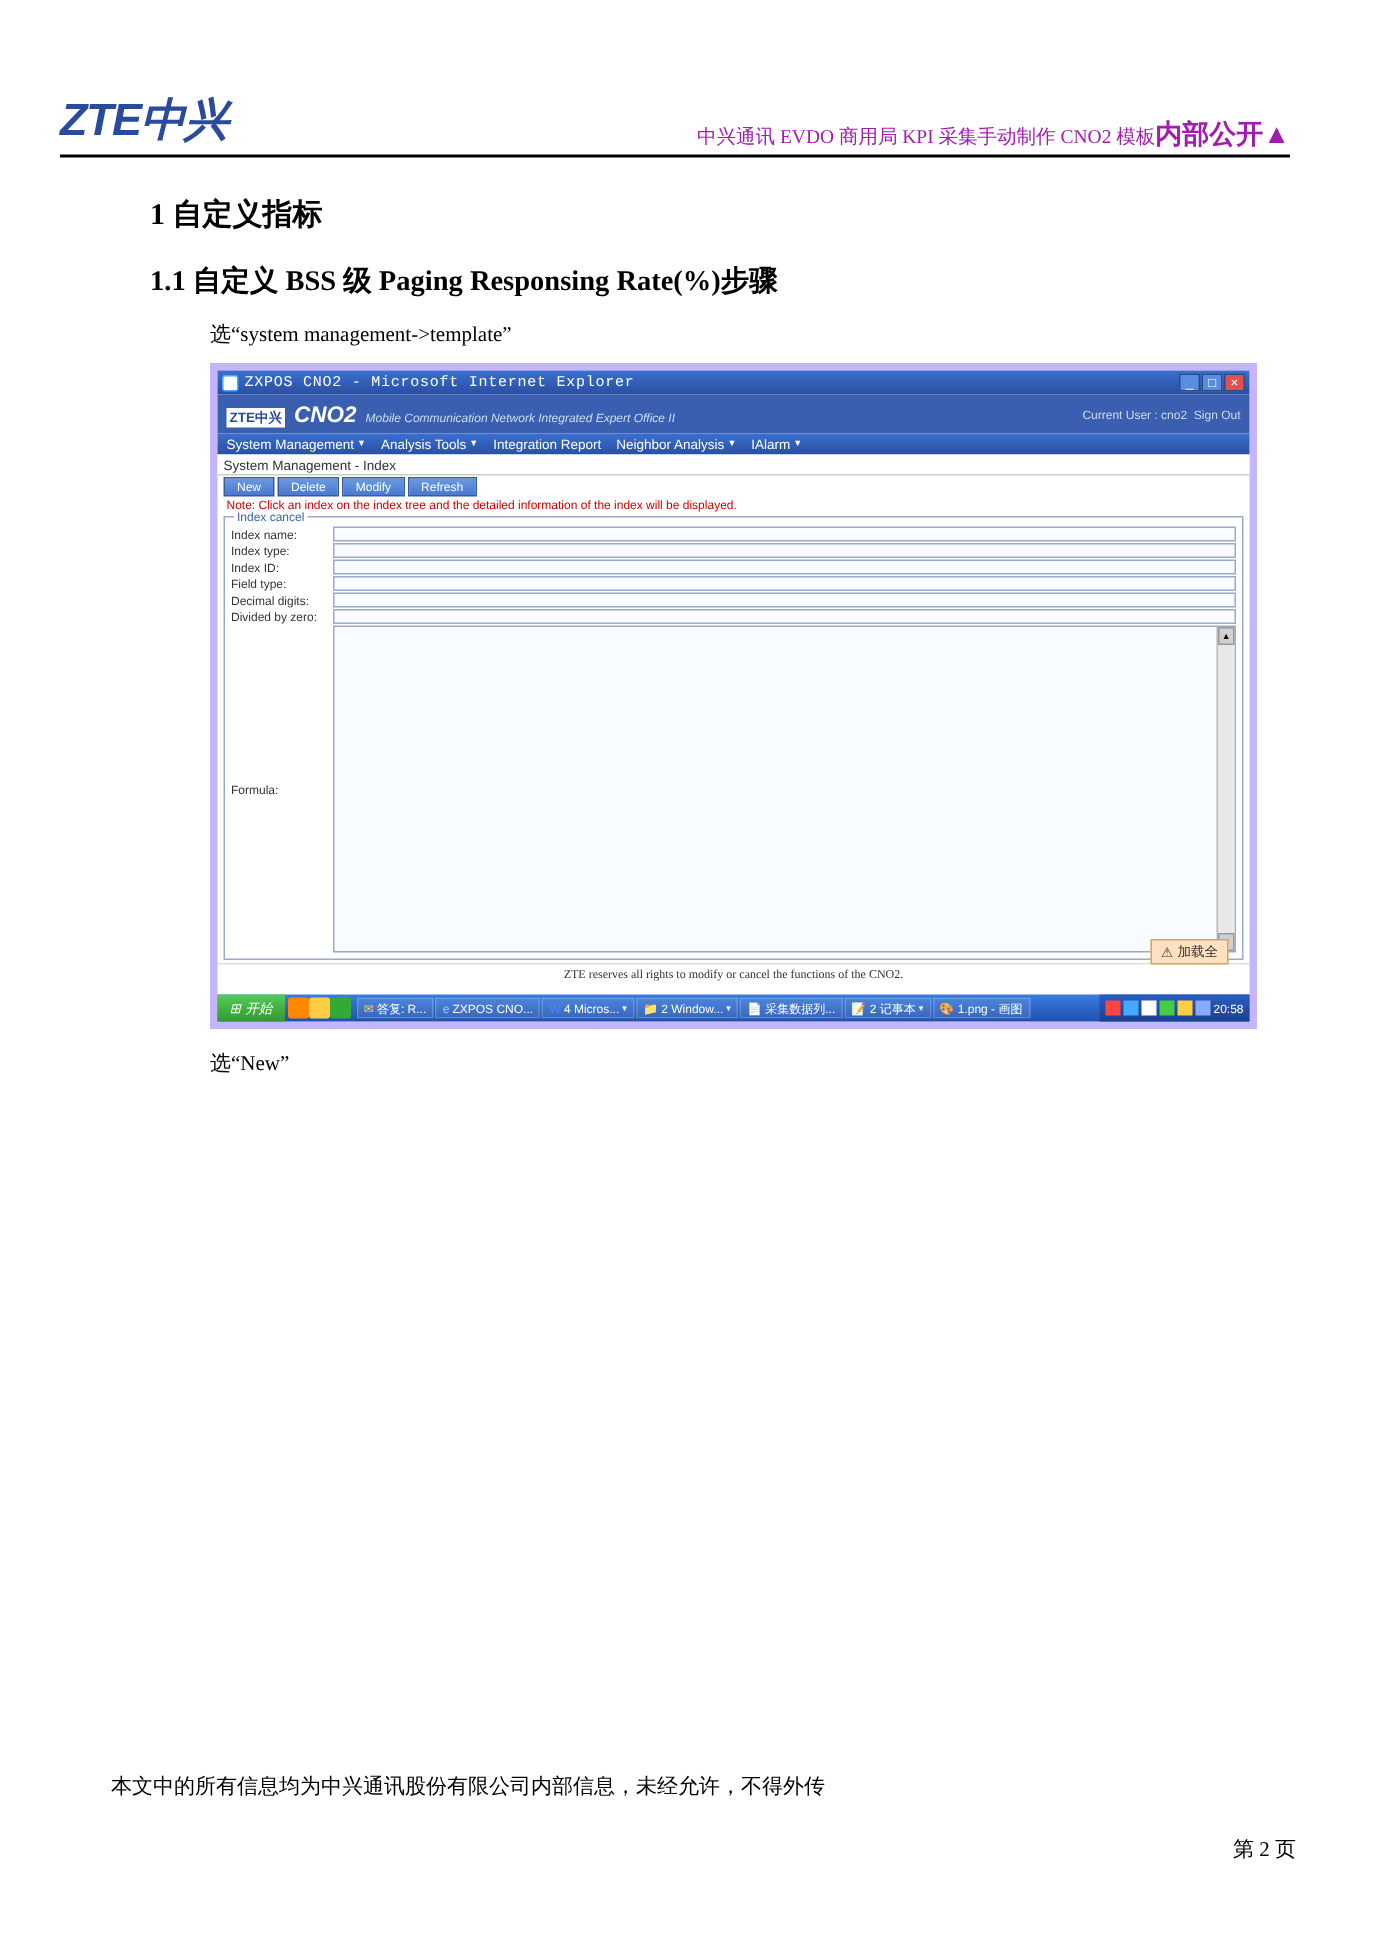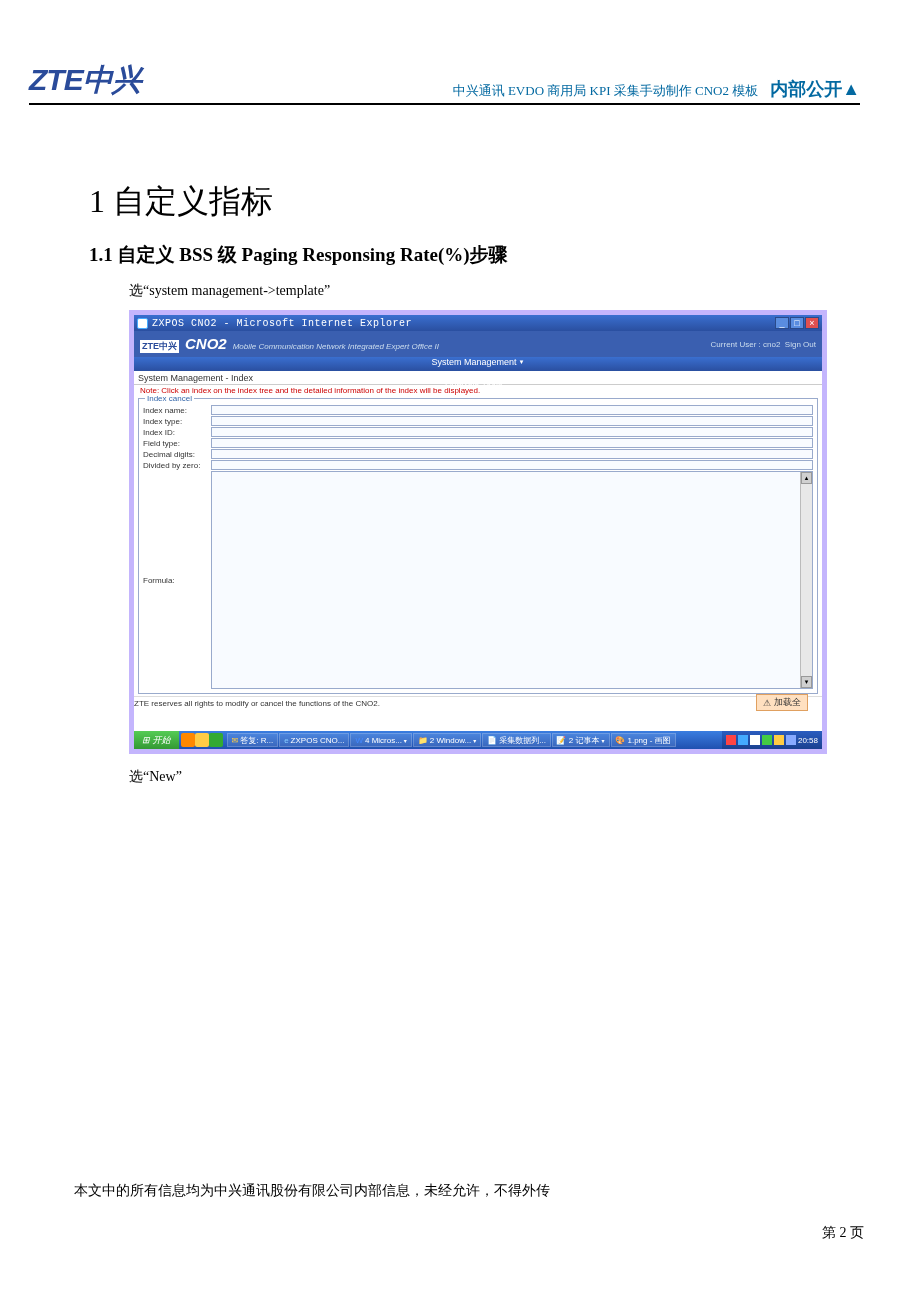--- a/index.html
+++ b/index.html
@@ -1,39 +1,39 @@
 <!DOCTYPE html>
 <html><head>
 <meta charset="utf-8">
 <style>
   * { box-sizing: border-box; margin: 0; padding: 0; }
   body { width: 920px; height: 1302px; background: #fff; font-family: "SimSun", serif; position: relative; }
-  .page { padding: 60px 60px 40px 29px; position: relative; height: 100%; }
+  .page { padding: 60px 60px 40px 40px; position: relative; height: 100%; }
   .header-row { display: flex; align-items: flex-end; justify-content: space-between; border-bottom: 2px solid #000; padding-bottom: 2px; }
   .logo { font-family: Arial, sans-serif; font-size: 30px; font-weight: 900; font-style: italic; color: #2a4b9a; letter-spacing: -1px; }
-  .header-right { font-size: 13px; color: #0369a1; display: flex; align-items: baseline; gap: 12px; }
+  .header-right { font-size: 13px; color: #a21caf; display: flex; align-items: baseline; gap: 0; }
   .header-right .pub { font-size: 18px; font-weight: 700; }
-  .h1 { font-size: 32px; font-weight: normal; margin-top: 75px; margin-left: 60px; font-family: "SimSun", serif; }
+  .h1 { font-size: 20px; font-weight: bold; margin-top: 24px; margin-left: 60px; font-family: "SimSun", serif; }
   .h2 { font-size: 19px; font-weight: bold; margin-top: 18px; margin-left: 60px; font-family: "SimSun", serif; }
   .bodytext { font-size: 14px; margin-top: 14px; margin-left: 100px; }
 
   .screenshot { margin: 10px 100px 0 100px; width: 698px; height: 444px; border: 5px solid #c4b5fd; font-family: Tahoma, Arial, sans-serif; font-size: 10px; position: relative; background: #fff; }
   .titlebar { height: 16px; background: linear-gradient(#3a6fd0, #2a4fa0); color: #fff; display: flex; align-items: center; padding: 0 3px; justify-content: space-between; }
   .titlebar-left { display:flex; align-items:center; gap:4px; font-family: "Courier New", monospace; font-size: 10px; letter-spacing: 0.5px; }
   .ie-icon { width:11px; height:11px; background:#fff; border:1px solid #4af; border-radius:2px; }
   .winbtns { display:flex; gap:1px; }
   .winbtn { width:14px; height:12px; background:#5a8de0; border:1px solid #2a4a8a; color:#fff; font-size:9px; display:flex; align-items:center; justify-content:center; }
   .winbtn.close { background:#e05050; }
   .branding { height: 26px; background: #3a5fb0; color:#fff; display:flex; align-items:center; padding:0 6px; justify-content:space-between; }
   .brand-left { display:flex; align-items:baseline; gap:6px; }
   .brand-logo { font-family: Arial; font-size:9px; font-weight:bold; background:#fff; color:#2a4b9a; padding:0 2px; }
   .brand-cno2 { font-size:15px; font-weight:bold; font-style:italic; font-family: Arial; }
   .brand-sub { font-size:8px; font-style:italic; color:#cde; }
   .brand-right { font-size:8px; color:#cde; }
-  .menubar { height:14px; background: linear-gradient(#3a6fd0, #2a4fa0); color:#fff; display:flex; align-items:center; padding:0 6px; gap:10px; font-size:9px;flex-direction:column; }
+  .menubar { height:14px; background: linear-gradient(#3a6fd0, #2a4fa0); color:#fff; display:flex; align-items:center; padding:0 6px; gap:10px; font-size:9px; }
   .menubar span { display:flex; align-items:center; gap:2px; }
   .dd { font-size:6px; }
   .location { height:14px; background:#fff; border-bottom:1px solid #ccc; padding:0 4px; display:flex; align-items:center; font-size:9px; color:#333; }
   .toolbar { height:14px; display:flex; align-items:center; padding:2px 4px; gap:2px; }
   .tbtn { background: linear-gradient(#6a9ae0, #4a7ad0); color:#fff; font-size:8px; padding:1px 8px; border:1px solid #3a5a9a; }
   .note { font-size:8px; color:#c00; padding:1px 6px; }
   .panels { display:flex; padding:2px 4px; gap:2px; }
   .panel { border:1px solid #9ac; position:relative; padding:6px 4px 4px 4px; }
   .panel-legend { position:absolute; top:-5px; left:6px; background:#fff; color:#36a; font-size:8px; padding:0 2px; }
   .left-panel { width: 272px; height: 296px; }
@@ -45,21 +45,21 @@
   .doc { width:9px; height:10px; background:#def; border:1px solid #8ac; }
   .right-panel { flex:1; height: 296px; display:flex; flex-direction:column; }
   .detail-row { display:flex; align-items:center; margin-bottom:1px; }
   .detail-label { width:68px; font-size:8px; color:#333; }
   .detail-input { flex:1; height:10px; border:1px solid #9ac; background:#f8fbff; }
   .formula-row { display:flex; flex:1; }
   .formula-box { flex:1; border:1px solid #9ac; background:#f8fbff; position:relative; }
   .scroll-v { position:absolute; right:0; top:0; bottom:0; width:12px; background:#e8e8e8; border-left:1px solid #bbb; display:flex; flex-direction:column; justify-content:space-between; }
   .scroll-btn { height:12px; background:#d0d0d0; border:1px solid #999; display:flex; align-items:center; justify-content:center; font-size:7px; }
   .warn-bar { position:absolute; bottom:38px; right:14px; background:#ffe0c0; border:1px solid #e0a060; padding:1px 6px; font-size:9px; color:#333; display:flex; align-items:center; gap:3px; }
-  .footer-note { font-size:8px; color:#333; padding:2px 0; border-top:1px solid #ddd; }
+  .footer-note { text-align:center; font-size:8px; color:#333; padding:2px 0; border-top:1px solid #ddd;font-family:Liberation Serif, serif; }
   .taskbar { position:absolute; bottom:0; left:0; right:0; height:18px; background: linear-gradient(#3a7de0, #2050b0); display:flex; align-items:center; color:#fff; font-size:9px; }
   .startbtn { background: linear-gradient(#5c5, #393); padding:0 8px; height:100%; display:flex; align-items:center; gap:3px; font-style:italic; }
   .ql { display:flex; gap:0; padding:0 2px; }
   .ql-icon { width:14px; height:14px; border-radius:2px; }
   .tasks { display:flex; gap:1px; flex:1; padding:0 2px; overflow:hidden; }
   .task { background: rgba(255,255,255,0.1); border:1px solid rgba(255,255,255,0.2); padding:0 4px; height:14px; display:flex; align-items:center; gap:2px; white-space:nowrap; font-size:8px; }
   .tray { background: linear-gradient(#2a5dc0, #1a4090); padding:0 4px; height:100%; display:flex; align-items:center; gap:2px; font-size:8px; }
   .tray-icon { width:10px; height:10px; }
 
   .footer { position: absolute; bottom: 60px; left: 74px; right: 56px; }
@@ -120,20 +120,26 @@
     <span>
           <span>Neighbor Analysis</span>
           <span class="dd">▼</span>
         </span>
     <span>
           <span>IAlarm</span>
           <span class="dd">▼</span>
         </span>
   </div>
   <div class="location">System Management - Index</div>
+  <div class="toolbar">
+    <div class="tbtn">New</div>
+    <div class="tbtn">Delete</div>
+    <div class="tbtn">Modify</div>
+    <div class="tbtn">Refresh</div>
+  </div>
   <div class="note">Note: Click an index on the index tree and the detailed information of the index will be displayed.</div>
   <div class="panels">
     <div class="panel right-panel">
       <div class="panel-legend">Index cancel</div>
       <div class="detail-row">
             <div class="detail-label">Index name:</div>
             <div class="detail-input"></div>
           </div>
       <div class="detail-row">
             <div class="detail-label">Index type:</div>

